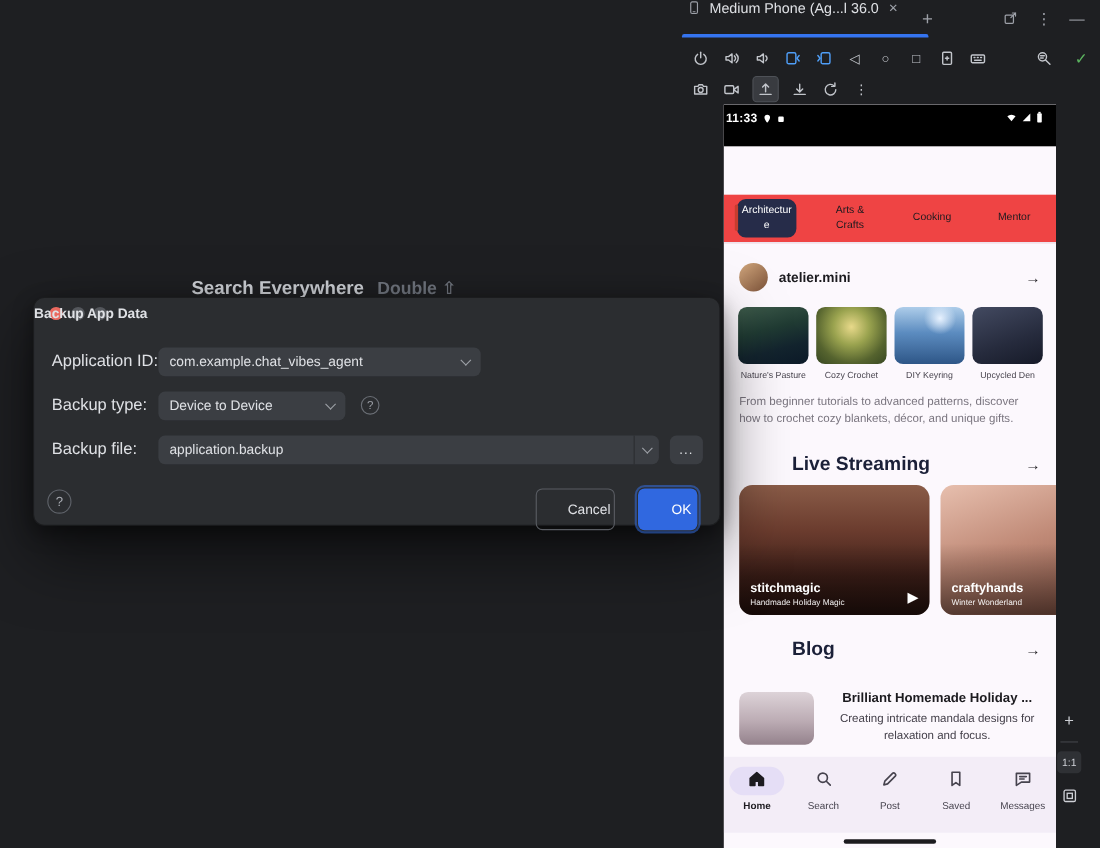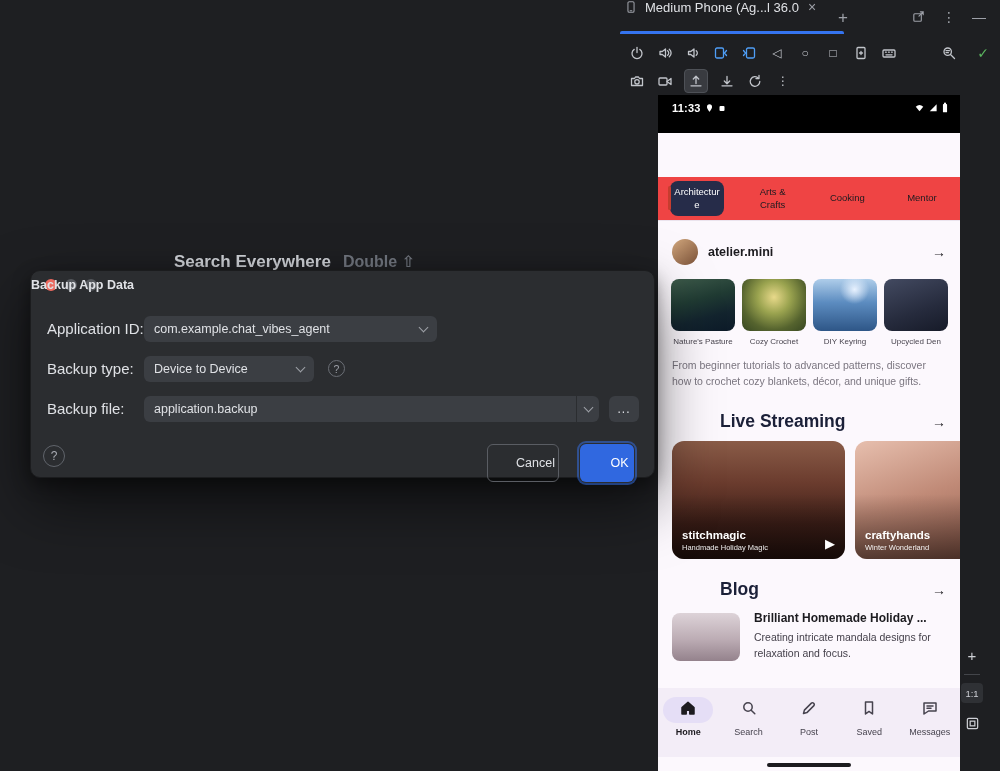--- a/index.html
+++ b/index.html
@@ -30,21 +30,21 @@
   .tbtn svg { stroke:#c2c5cb; fill:none; stroke-width:1.3; stroke-linecap:round; stroke-linejoin:round; }
   .tbtn.blue svg { stroke:#4f9ef7; }
   .tbtn.green { color:#5bb45f; font-size:14px; font-weight:700; }
   .tbtn.boxed { width:24px; height:24px; background:#393b40; border:1px solid #4e5157; border-radius:4px; }
   .tb-right { margin-left:auto; display:flex; align-items:center; gap:16px; }
 
   
   .phone { position:absolute; left:658px; top:95px; width:302px; height:676px; background:#fcf8fd; overflow:hidden; }
 
   .statusbar { position:absolute; top:0; left:0; right:0; height:38px; background:#000; color:#fff; }
-  .sb-row { display:flex; align-items:center; padding:4px 12px 0 14px; }
+  .sb-row { display:flex; align-items:center; padding:4px 12px 0 2px; }
   .sb-time { font-size:11px; font-weight:600; letter-spacing:.2px; }
   .sb-ico { display:flex; margin-left:4px; }
   .sb-ico svg { fill:#fff; }
   .sb-right { margin-left:auto; display:flex; align-items:center; gap:3px; }
   .sb-right svg { fill:#fff; }
 
   .appheader { position:absolute; top:38px; left:0; right:0; height:42px; display:flex; align-items:center; padding:0 14px; }
   .app-title { font-size:17px; font-weight:800; color:#1c1b1f; letter-spacing:.2px; }
   .hdr-right { margin-left:auto; display:flex; align-items:center; gap:12px; }
   .bell svg { stroke:#1d1b20; fill:none; stroke-width:1.5; stroke-linejoin:round; }
@@ -81,21 +81,21 @@
   .streams { position:absolute; top:346px; left:0; right:0; height:118px; }
   .stream { position:absolute; top:0; height:118px; border-radius:12px; overflow:hidden; }
   .stream.s1 { left:14px; width:173px; background:linear-gradient(180deg,#8a5c48 0%,#6b3c2e 35%,#402019 70%,#2a140f 100%); }
   .stream.s2 { left:197px; width:158px; background:linear-gradient(160deg,#e7bfae 0%,#c08a77 45%,#8a5545 100%); }
   .stream-shade { position:absolute; inset:0; background:linear-gradient(180deg,rgba(0,0,0,0) 45%,rgba(0,0,0,.5) 100%); }
   .stream-meta { position:absolute; left:10px; bottom:7px; }
   .stream-name { font-size:11.5px; font-weight:700; color:#fff; }
   .stream-sub { font-size:7.5px; color:rgba(255,255,255,.92); margin-top:2px; }
   .play { position:absolute; right:10px; bottom:8px; color:#fff; font-size:13px; }
 
-  .blogrow { position:absolute; top:516px; left:14px; right:10px; height:58px; }
+  .blogrow { position:absolute; top:532px; left:14px; right:10px; height:58px;text-align:center; }
   .blog-thumb { position:absolute; left:0; top:2px; width:68px; height:48px; border-radius:8px;
                 background:linear-gradient(180deg,#ddd3d8 0%,#bcacb4 55%,#94828c 100%); }
   .blog-text { position:absolute; left:82px; top:0; right:0; }
   .blog-title { font-size:12px; font-weight:700; color:#1c1b1f; white-space:nowrap; overflow:hidden; }
   .blog-excerpt { margin-top:5px; font-size:10.5px; line-height:1.5; color:#45414b; }
 
   .bottomnav { position:absolute; top:593px; left:0; right:0; height:69px; background:#f3edf7; display:flex; }
   .nav-item { width:20%; display:flex; flex-direction:column; align-items:center; padding-top:9px; }
   .nav-pill { width:50px; height:26px; border-radius:14px; display:flex; align-items:center; justify-content:center; }
   .nav-item.active .nav-pill { background:#e5def6; }

